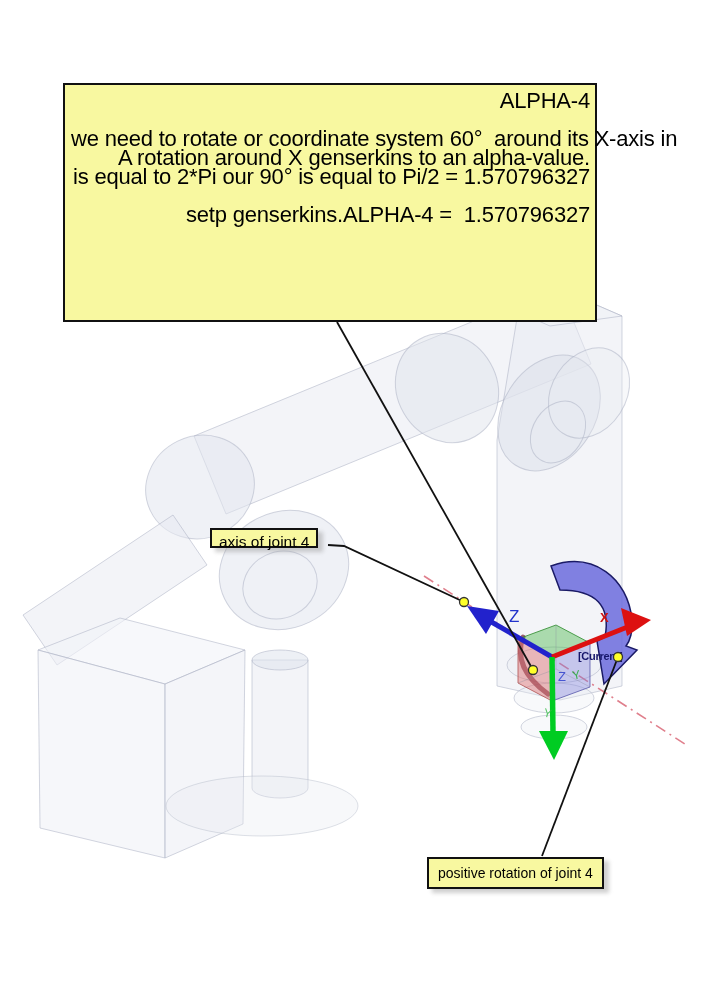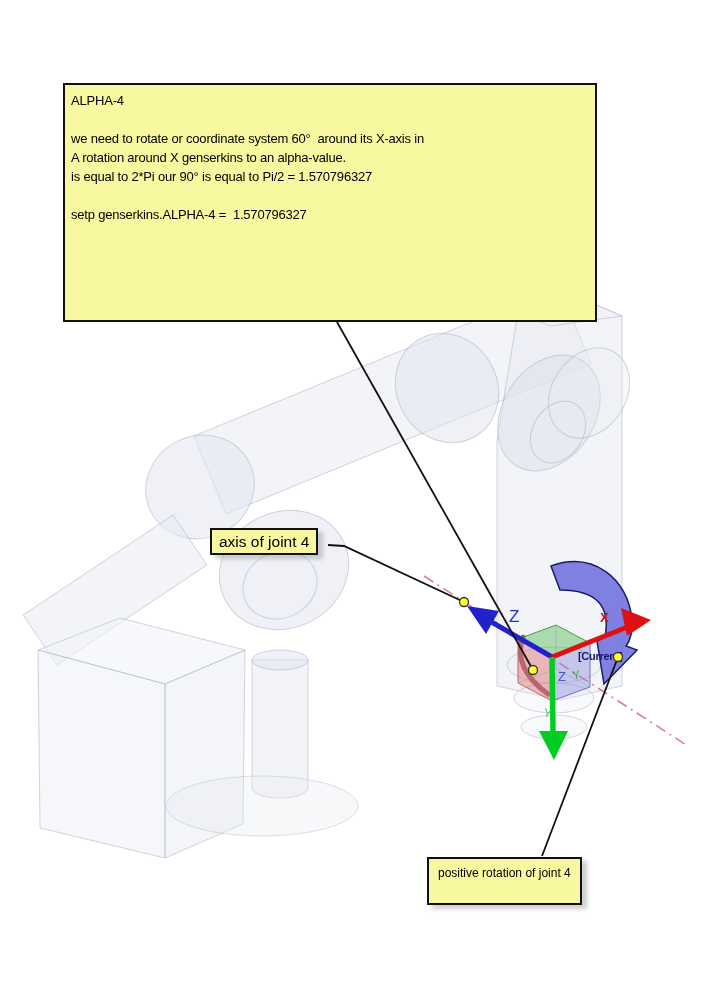--- a/index.html
+++ b/index.html
@@ -5,29 +5,29 @@
   html,body{margin:0;padding:0;background:#ffffff;}
   .stage{position:relative;width:707px;height:1000px;background:#ffffff;overflow:hidden;
          font-family:"Liberation Sans", sans-serif;}
   .stage svg{position:absolute;left:0;top:0;}
 
   .note-box{
     position:absolute;left:63px;top:83px;width:534px;height:239px;
     box-sizing:border-box;border:2px solid #111;background:#f8f8a0;
     padding:6px 5px 0 6px;color:#000;
   }
-  .note-line{white-space:pre;font-size:13px;line-height:19px;height:19px;
-             letter-spacing:-0.2px;overflow:visible;}
+  .note-line{white-space:pre;font-size:22px;line-height:19px;height:19px;
+             letter-spacing:-0.2px;overflow:visible;text-align:right;}
 
   .callout-box{
     position:absolute;box-sizing:border-box;border:2px solid #111;background:#f8f8a0;
     color:#000;white-space:pre;box-shadow:5px 4px 4px rgba(150,150,150,.45);
   }
-  .axis-callout-box{left:210px;top:528px;height:27px;padding:2px 7px;font-size:15.5px;line-height:19px;}
-  .rotation-callout-box{left:427px;top:857px;height:48px;padding:4px 9px;font-size:12px;line-height:20px;}
+  .axis-callout-box{left:210px;top:528px;height:20px;padding:2px 7px;font-size:15.5px;line-height:19px;}
+  .rotation-callout-box{left:427px;top:857px;height:32px;padding:4px 9px;font-size:14px;line-height:20px;}
 
   text{font-family:"Liberation Sans", sans-serif;}
 </style>
 </head>
 <body>
 
 <div class="stage">
 
   <svg width="707" height="1000" viewBox="0 0 707 1000">
 

